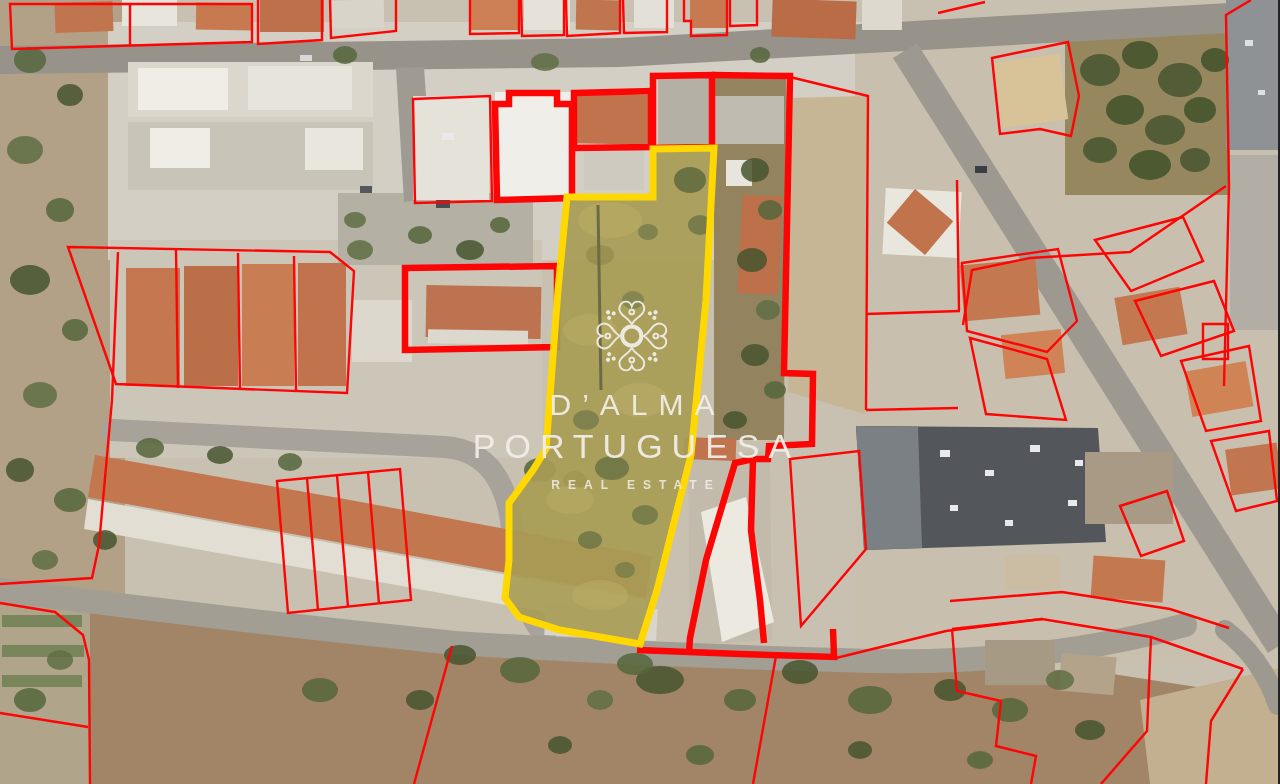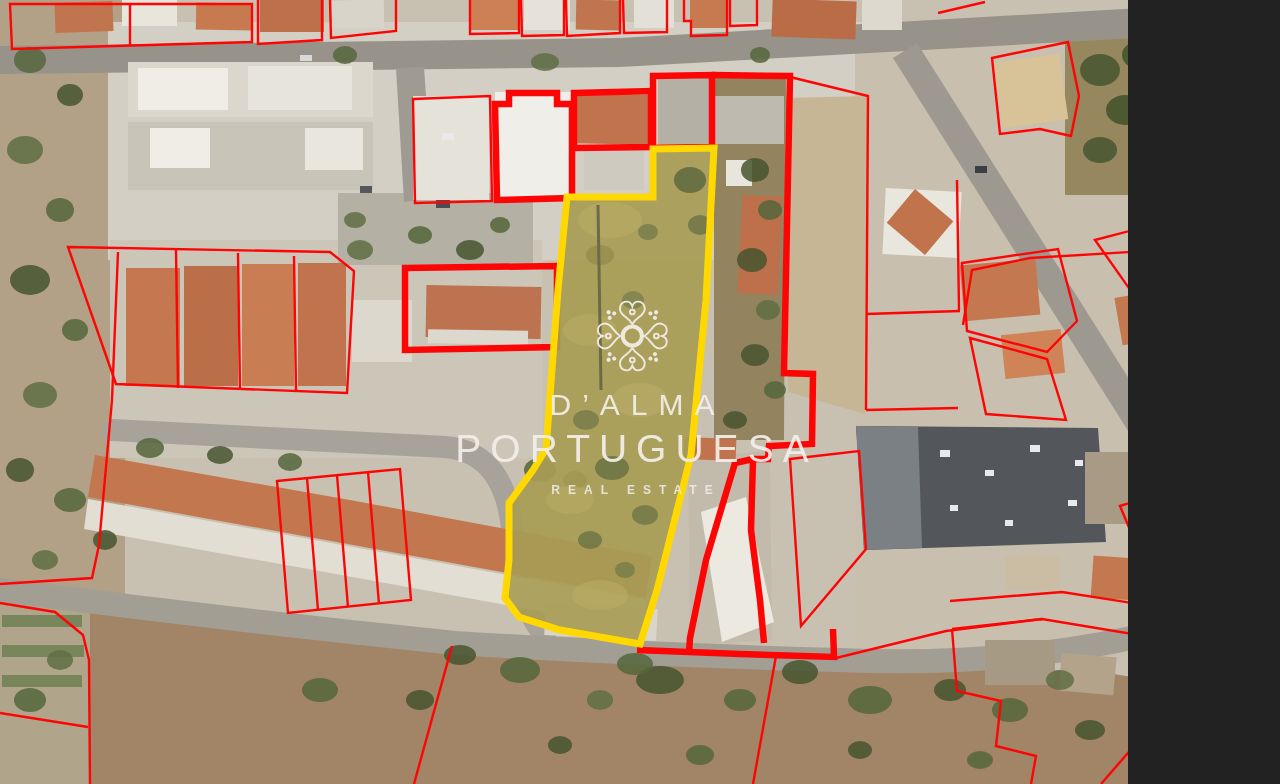--- a/index.html
+++ b/index.html
@@ -1,24 +1,24 @@
 <!DOCTYPE html>
 <html><head>
 <meta charset="utf-8">
 <style>
   html,body{margin:0;padding:0;background:#222;}
-  .stage{position:relative;width:1128px;height:784px;overflow:hidden;
+  .stage{position:relative;width:1278px;height:784px;overflow:hidden;
          font-family:"Liberation Sans",sans-serif;background:#c8c1b2;}
   .stage svg.map{position:absolute;left:0;top:0;}
   .watermark{position:absolute;left:632px;top:296px;transform:translateX(-50%);
              display:flex;flex-direction:column;align-items:center;
              color:#f2efe9;opacity:.93;pointer-events:none;text-align:center;white-space:nowrap;}
   .emblem{width:80px;height:80px;margin-bottom:10px;}
   .brand1{font-size:30px;font-weight:400;letter-spacing:11px;padding-left:11px;margin-top:2px;}
-  .brand2{font-size:39px;font-weight:400;letter-spacing:9px;padding-left:9px;margin-top:5px;}
+  .brand2{font-size:34px;font-weight:400;letter-spacing:9px;padding-left:9px;margin-top:5px;}
   .brand3{font-size:12px;font-weight:700;letter-spacing:8px;padding-left:8px;margin-top:12px;opacity:.9;}
 </style>
 </head>
 <body>
 
 <div class="stage">
   <svg class="map" id="mapsvg" width="1280" height="784" viewBox="0 0 1280 784">
       <rect x="0" y="0" width="125" height="648" fill="#b2a186"></rect>
       <rect x="108" y="22" width="792" height="238" fill="#d4cfc4"></rect>
       <rect x="110" y="240" width="432" height="218" fill="#ccc6b9"></rect>

